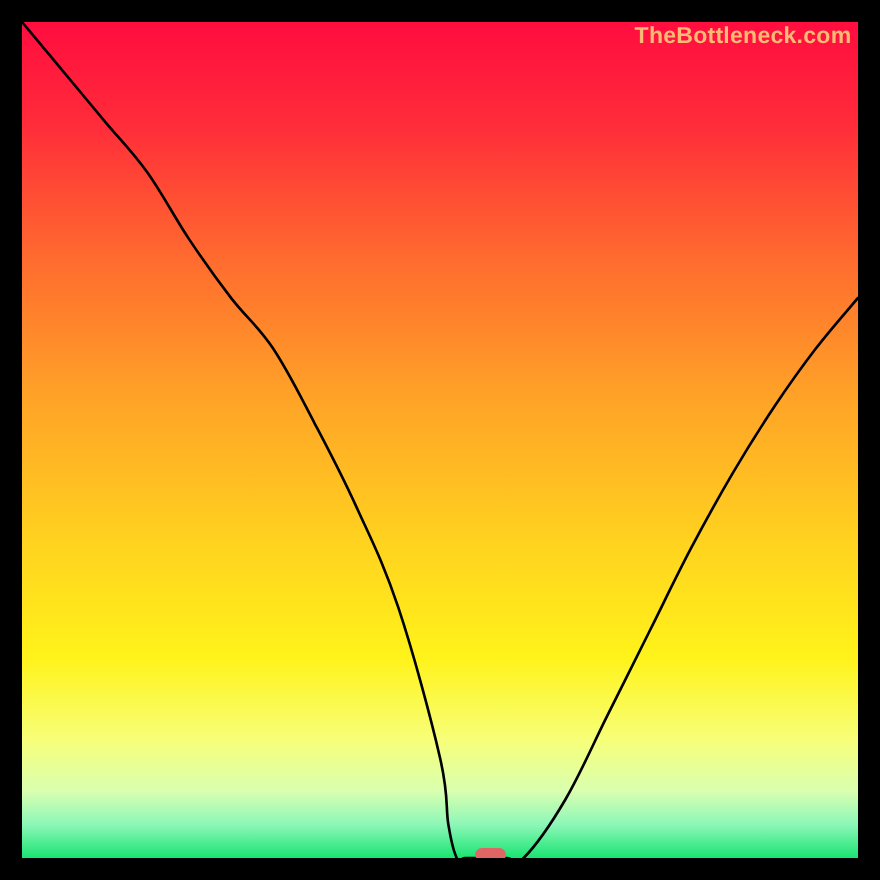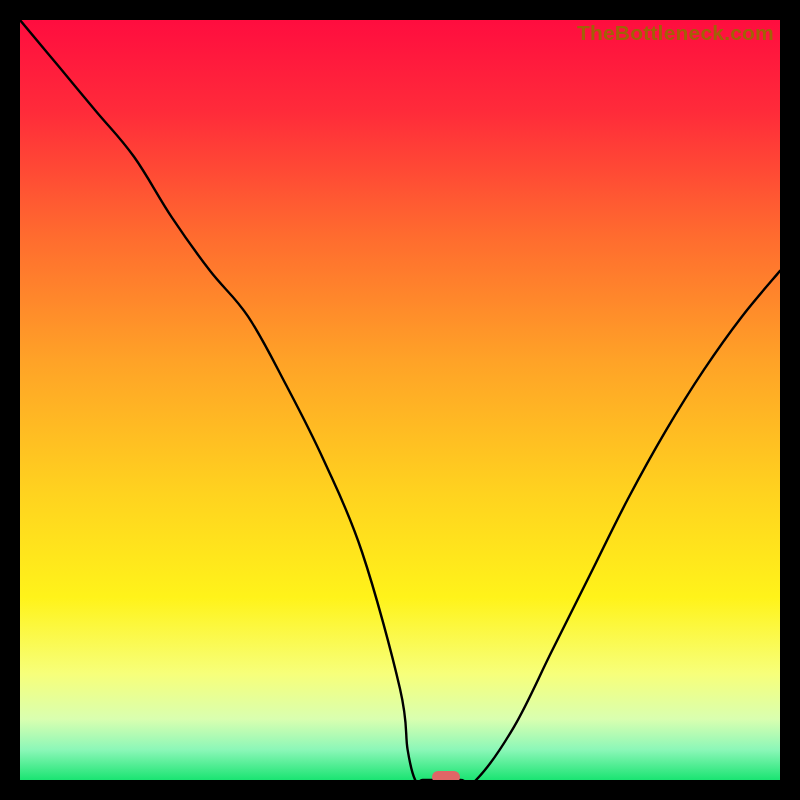--- a/index.html
+++ b/index.html
@@ -22,21 +22,21 @@
     left: 20px;
     top: 20px;
     width: 760px;
     height: 760px;
     overflow: hidden;
   }
   .watermark {
     position: absolute;
     top: 1px;
     right: 6px;
-    color: #a16207;
+    color: #fdba74;
     font-size: 21px;
     font-weight: bold;
     letter-spacing: 0.2px;
     z-index: 50;
     user-select: none;
   }
   .fill-svg {
     position: absolute;
     left: 0;
     top: 0;

